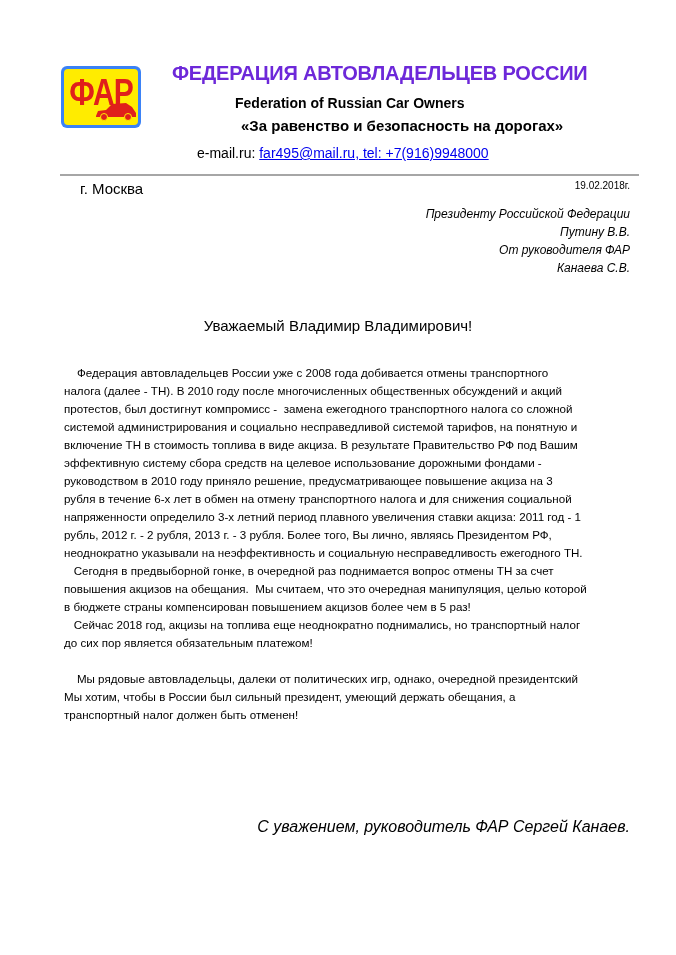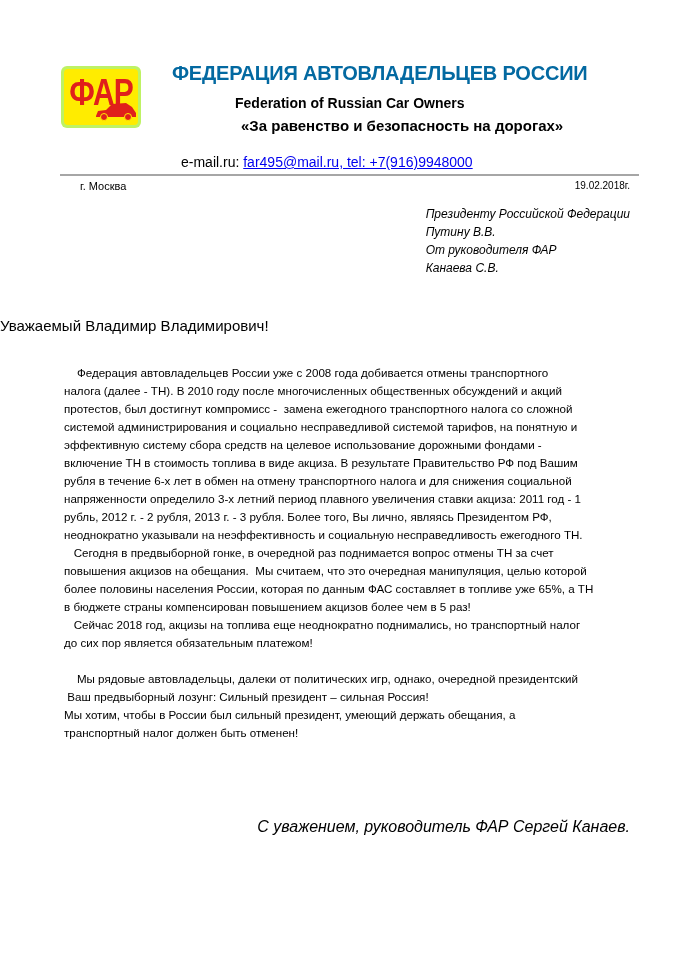--- a/index.html
+++ b/index.html
@@ -1,34 +1,34 @@
 <!DOCTYPE html>
 <html><head>
 <meta charset="utf-8">
 <style>
   html, body { margin: 0; padding: 0; background: #ffffff; }
   body { width: 676px; height: 955px; position: relative; overflow: hidden;
          font-family: "Liberation Sans", "DejaVu Sans", sans-serif; color: #000; }
   .logo { position: absolute; left: 61px; top: 66px; width: 80px; height: 62px;
-          background: #bef264; border-radius: 6px; box-sizing: border-box; padding: 3px; }
+          background: #3b82f6; border-radius: 6px; box-sizing: border-box; padding: 3px; }
   .logo-inner { width: 100%; height: 100%; background: #ffec00; border-radius: 4px; position: relative; overflow: hidden; }
   .logo-text { position: absolute; left: 0; right: 0; top: 2px; text-align: center;
                font-family: "Liberation Sans", sans-serif; font-weight: bold; font-size: 30px;
                color: #e0201b; letter-spacing: -1px; transform: scaleY(1.25); transform-origin: top; }
   .logo-car { position: absolute; left: 30px; bottom: 4px; }
-  .hdr-title { position: absolute; left: 172px; top: 62px; font-size: 20px; font-weight: bold; color: #0369a1; letter-spacing: -0.2px; }
+  .hdr-title { position: absolute; left: 172px; top: 62px; font-size: 20px; font-weight: bold; color: #6d28d9; letter-spacing: -0.2px; }
   .hdr-sub { position: absolute; left: 235px; top: 95px; font-size: 14px; font-weight: bold; }
   .hdr-motto { position: absolute; left: 197px; top: 117px; font-size: 15px; font-weight: bold; margin-left: 44px; }
-  .hdr-contact { position: absolute; left: 181px; top: 145px; font-size: 14px; margin-top: 9px; }
+  .hdr-contact { position: absolute; left: 197px; top: 145px; font-size: 14px; }
   .hdr-contact a { color: #0000ee; text-decoration: underline; }
   .rule { position: absolute; left: 60px; top: 174px; width: 579px; height: 2px; background: #a6a6a6; }
-  .city { position: absolute; left: 80px; top: 180px; font-size: 11px; }
+  .city { position: absolute; left: 80px; top: 180px; font-size: 15px; }
   .date { position: absolute; right: 46px; top: 180px; font-size: 10px; }
-  .addressee { position: absolute; right: 46px; top: 205px; text-align: left; font-style: italic; font-size: 12px; line-height: 18px; }
-  .salutation { position: absolute; left: 0; width: 676px; top: 317px; text-align: left; font-size: 15px; }
+  .addressee { position: absolute; right: 46px; top: 205px; text-align: right; font-style: italic; font-size: 12px; line-height: 18px; }
+  .salutation { position: absolute; left: 0; width: 676px; top: 317px; text-align: center; font-size: 15px; }
   .body-text { position: absolute; left: 64px; top: 364px; width: 600px; font-size: 11.6px; line-height: 18px; }
   .body-text p { margin: 0; white-space: pre; }
   .gap { height: 18px; }
   .signature { position: absolute; right: 46px; top: 818px; font-style: italic; font-size: 16px; }
 </style>
 </head>
 <body>
 
 <div class="logo">
   <div class="logo-inner">
@@ -60,32 +60,31 @@
   <div>Канаева С.В.</div>
 </div>
 
 <div class="salutation">Уважаемый Владимир Владимирович!</div>
 
 <div class="body-text" id="body-text">
     <p>    Федерация автовладельцев России уже с 2008 года добивается отмены транспортного</p>
     <p>налога (далее - ТН). В 2010 году после многочисленных общественных обсуждений и акций</p>
     <p>протестов, был достигнут компромисс -  замена ежегодного транспортного налога со сложной</p>
     <p>системой администрирования и социально несправедливой системой тарифов, на понятную и</p>
+    <p>включение ТН в стоимость топлива в виде акциза. В результате Правительство РФ под Вашим</p>
     <p>эффективную систему сбора средств на целевое использование дорожными фондами -</p>
-    <p>включение ТН в стоимость топлива в виде акциза. В результате Правительство РФ под Вашим</p>
+    <p>руководством в 2010 году приняло решение, предусматривающее повышение акциза на 3</p>
     <p>рубля в течение 6-х лет в обмен на отмену транспортного налога и для снижения социальной</p>
     <p>напряженности определило 3-х летний период плавного увеличения ставки акциза: 2011 год - 1</p>
     <p>рубль, 2012 г. - 2 рубля, 2013 г. - 3 рубля. Более того, Вы лично, являясь Президентом РФ,</p>
     <p>неоднократно указывали на неэффективность и социальную несправедливость ежегодного ТН.</p>
     <p>   Сегодня в предвыборной гонке, в очередной раз поднимается вопрос отмены ТН за счет</p>
     <p>повышения акцизов на обещания.  Мы считаем, что это очередная манипуляция, целью которой</p>
-    <p>более половины населения России, которая по данным ФАС составляет в топливе уже 65%, а ТН</p>
     <p>в бюджете страны компенсирован повышением акцизов более чем в 5 раз!</p>
     <p>   Сейчас 2018 год, акцизы на топлива еще неоднократно поднимались, но транспортный налог</p>
     <p>до сих пор является обязательным платежом!</p>
     <p class="gap"></p>
     <p>    Мы рядовые автовладельцы, далеки от политических игр, однако, очередной президентский</p>
-    <p> Ваш предвыборный лозунг: Сильный президент – сильная Россия!</p>
     <p>Мы хотим, чтобы в России был сильный президент, умеющий держать обещания, а</p>
     <p>транспортный налог должен быть отменен!</p>
   </div>
 
 <div class="signature">С уважением, руководитель ФАР Сергей Канаев.</div>
 
 </body></html>

